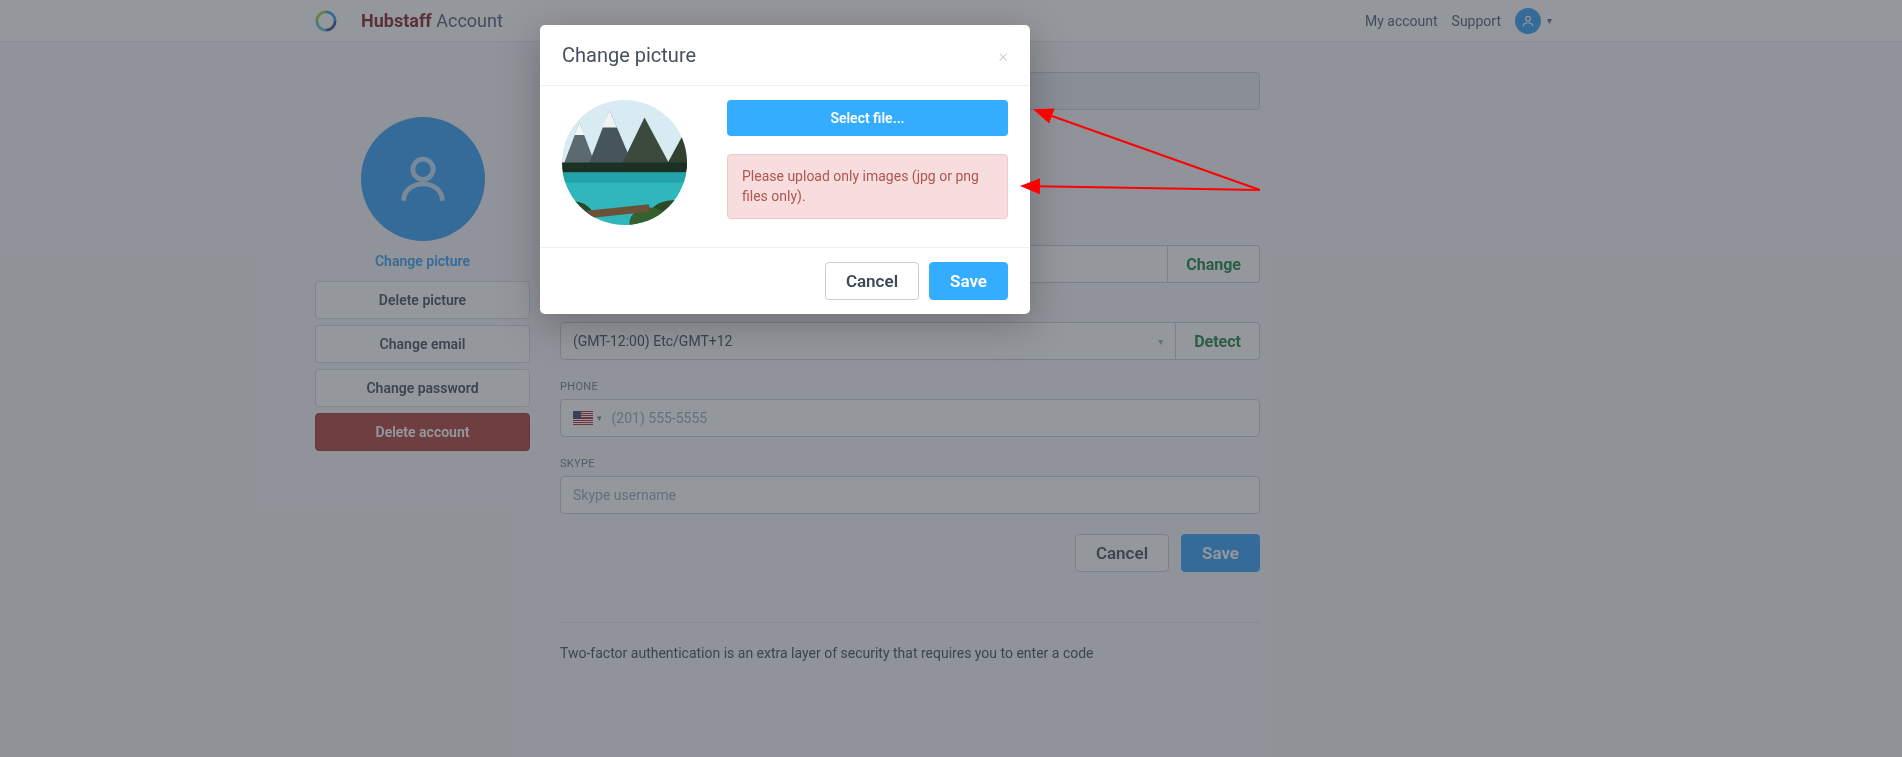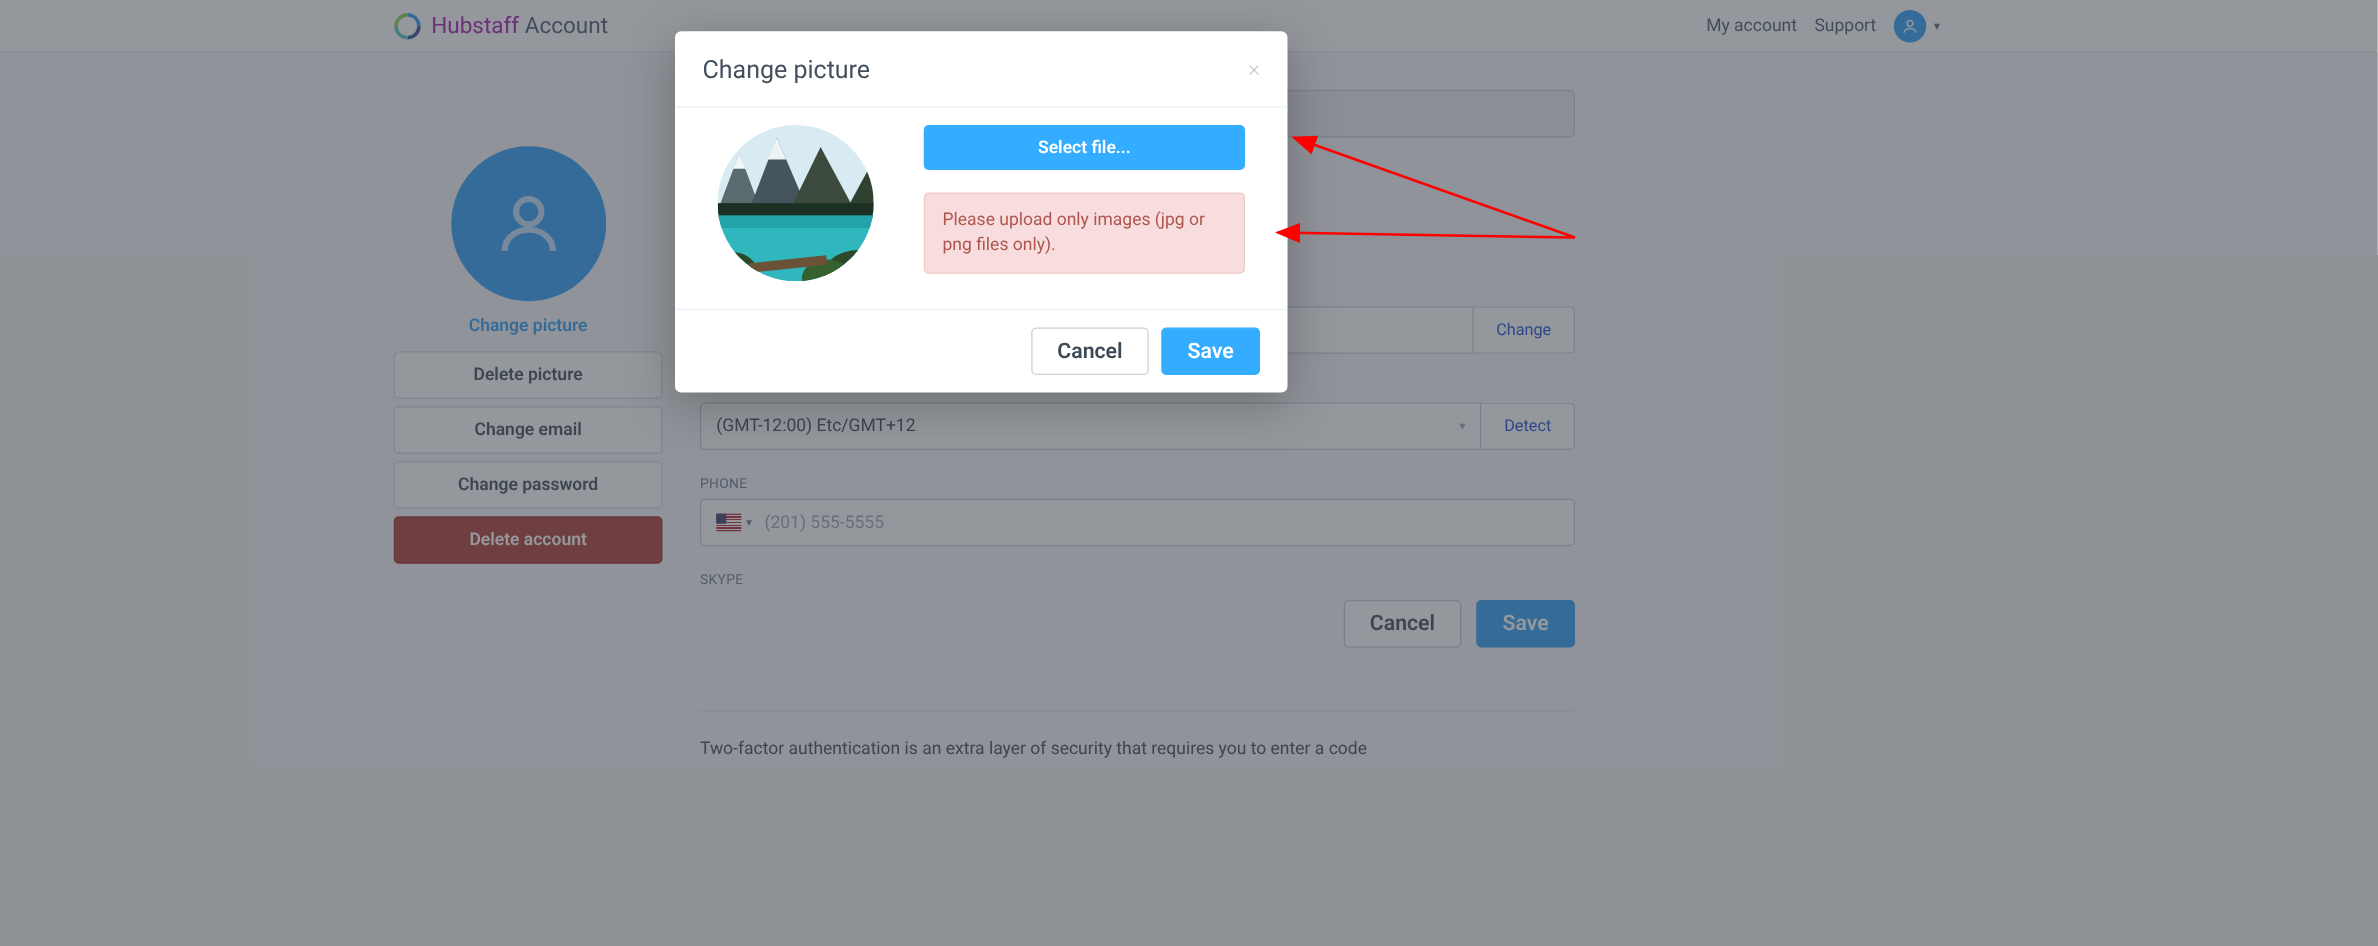--- a/index.html
+++ b/index.html
@@ -25,21 +25,21 @@
   }
   .brand {
     display: flex;
     align-items: center;
     gap: 8px;
     margin-left: 275px;
     font-size: 18px;
     color: #2a3f54;
   }
   .brand .logo-icon { width: 22px; height: 22px; }
-  .brand b { font-weight: 400; color:#a21caf;}
+  .brand b { font-weight: 700; color:#7f1d1d;margin-left:16px;}
   .brand-light { font-weight: 400; color:#4a5c72;}
   .nav-right {
     margin-left: auto;
     display: flex;
     align-items: center;
     gap: 14px;
     font-size: 14px;
     color: #4a5c72;
     margin-right: 310px;
   }
@@ -130,23 +130,23 @@
   }
   .field .placeholder { color:#9aa7b6;}
   .field-group { display:flex; gap:-1px; margin-bottom:20px;}
   .field-group .field { flex:1; margin-bottom:0; border-top-right-radius:0;border-bottom-right-radius:0;}
   .addon-btn {
     border:1px solid #c8cfd7;
     border-left:none;
     border-radius:0 4px 4px 0;
     background:#fff;
     padding:0 18px;
-    font-weight:400;
-    font-size:13px;
-    color:#1d4ed8;
+    font-weight:700;
+    font-size:16px;
+    color:#15803d;
     cursor:pointer;
     display:flex;align-items:center;
   }
   .select-row { display:flex;align-items:center;justify-content:space-between;width:100%;}
   .flag {
     width:20px;height:14px;
     background: linear-gradient(to bottom,
       #b22234 0%, #b22234 7.7%, #fff 7.7%, #fff 15.4%,
       #b22234 15.4%, #b22234 23.1%, #fff 23.1%, #fff 30.8%,
       #b22234 30.8%, #b22234 38.5%, #fff 38.5%, #fff 46.2%,
@@ -187,21 +187,21 @@
     overflow:hidden;
   }
   .modal-head{
     padding:18px 22px;
     border-bottom:1px solid #eceff3;
     display:flex;align-items:center;justify-content:space-between;
   }
   .modal-title{font-size:20px;color:#45505e;font-weight:400;}
   .modal-close{font-size:18px;color:#c5ccd6;cursor:pointer;font-weight:300;}
   .modal-body{
-    padding:14px 34px 22px;
+    padding:14px 22px 22px;
     display:flex;
     gap:40px;
     align-items:flex-start;
     border-bottom:1px solid #eceff3;
   }
   .preview-circle{
     width:125px;height:125px;border-radius:50%;overflow:hidden;
     display:flex;align-items:center;justify-content:center;
     flex:0 0 auto;
   }
@@ -292,20 +292,23 @@
     </div>
 
     <div class="label">PHONE</div>
     <div class="field">
       <span class="flag"></span>
       <span style="color:#6b7b8f;font-size:9px;margin-right:10px;">▾</span>
       <span class="placeholder">(201) 555-5555</span>
     </div>
 
     <div class="label">SKYPE</div>
+    <div class="field">
+      <span class="placeholder">Skype username</span>
+    </div>
 
     <div class="bottom-actions">
       <div class="btn">Cancel</div>
       <div class="btn primary">Save</div>
     </div>
 
     <hr class="section-hr">
     <div class="section-text">Two-factor authentication is an extra layer of security that requires you to enter a code</div>
   </div>
 </div>

